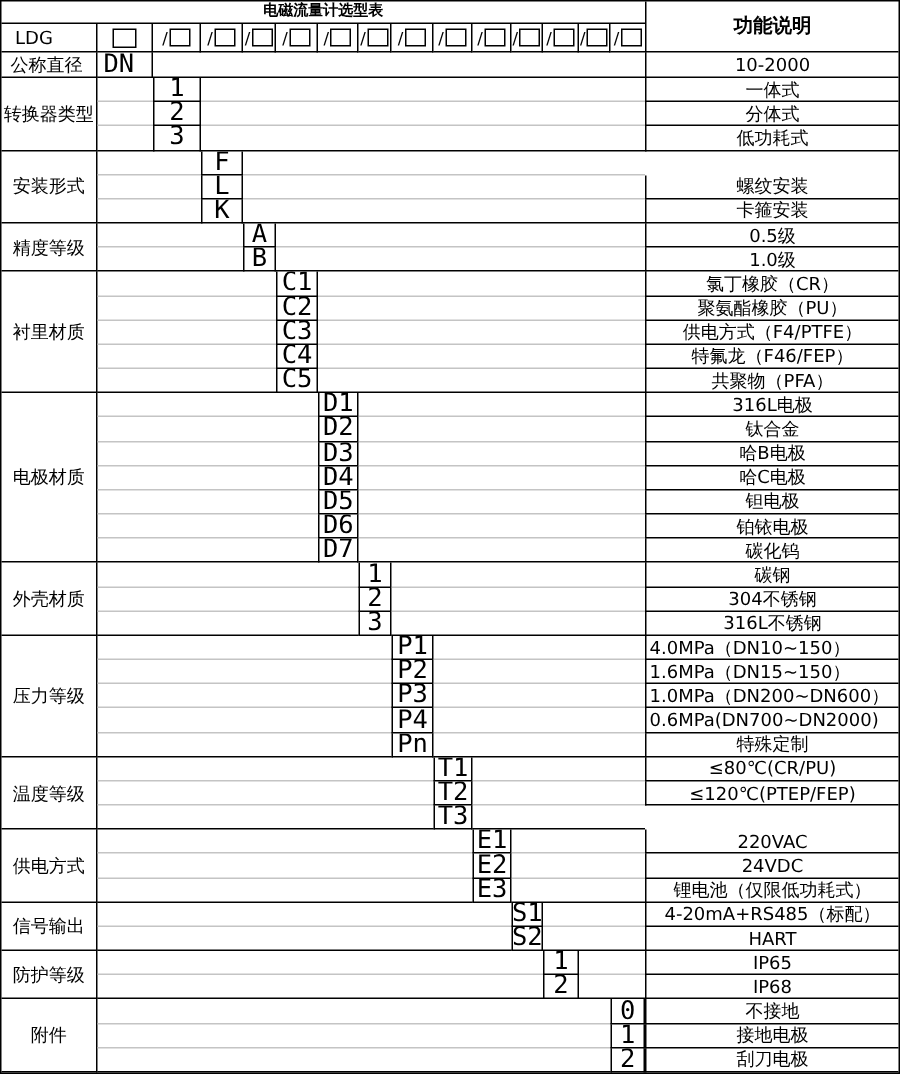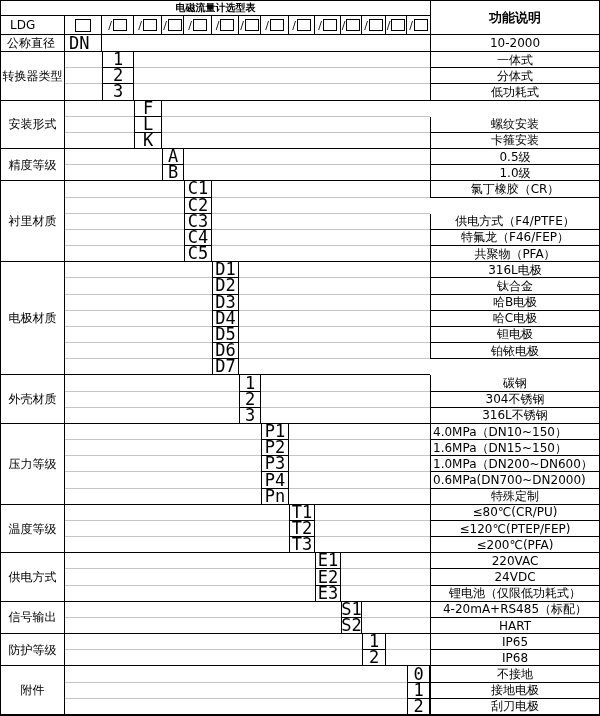--- a/index.html
+++ b/index.html
@@ -139,20 +139,21 @@
     <div class="cell bb" style="grid-area: 11 / 6 / auto / span 10;"></div>
     <div class="cell fn bl bb" style="grid-area: 11 / 16;">1.0级</div>
     <div class="cell cat center br bb" style="grid-area: 12 / 1 / span 5;">衬里材质</div>
     <div class="cell gb" style="grid-area: 12 / 2 / auto / span 4;"></div>
     <div class="cell code bl br bb" style="grid-area: 12 / 6;">C1</div>
     <div class="cell gb" style="grid-area: 12 / 7 / auto / span 9;"></div>
     <div class="cell fn bl bb" style="grid-area: 12 / 16;">氯丁橡胶（CR）</div>
     <div class="cell gb" style="grid-area: 13 / 2 / auto / span 4;"></div>
     <div class="cell code bl br bb" style="grid-area: 13 / 6;">C2</div>
     <div class="cell gb" style="grid-area: 13 / 7 / auto / span 9;"></div>
+    <div class="cell fn bl bb" style="grid-area: 13 / 16;">聚氨酯橡胶（PU）</div>
     <div class="cell gb" style="grid-area: 14 / 2 / auto / span 4;"></div>
     <div class="cell code bl br bb" style="grid-area: 14 / 6;">C3</div>
     <div class="cell gb" style="grid-area: 14 / 7 / auto / span 9;"></div>
     <div class="cell fn bl bb" style="grid-area: 14 / 16;">供电方式（F4/PTFE）</div>
     <div class="cell gb" style="grid-area: 15 / 2 / auto / span 4;"></div>
     <div class="cell code bl br bb" style="grid-area: 15 / 6;">C4</div>
     <div class="cell gb" style="grid-area: 15 / 7 / auto / span 9;"></div>
     <div class="cell fn bl bb" style="grid-area: 15 / 16;">特氟龙（F46/FEP）</div>
     <div class="cell bb" style="grid-area: 16 / 2 / auto / span 4;"></div>
     <div class="cell code bl br bb" style="grid-area: 16 / 6;">C5</div>
@@ -179,20 +180,21 @@
     <div class="cell code bl br bb" style="grid-area: 21 / 7;">D5</div>
     <div class="cell gb" style="grid-area: 21 / 8 / auto / span 8;"></div>
     <div class="cell fn bl bb" style="grid-area: 21 / 16;">钽电极</div>
     <div class="cell gb" style="grid-area: 22 / 2 / auto / span 5;"></div>
     <div class="cell code bl br bb" style="grid-area: 22 / 7;">D6</div>
     <div class="cell gb" style="grid-area: 22 / 8 / auto / span 8;"></div>
     <div class="cell fn bl bb" style="grid-area: 22 / 16;">铂铱电极</div>
     <div class="cell bb" style="grid-area: 23 / 2 / auto / span 5;"></div>
     <div class="cell code bl br bb" style="grid-area: 23 / 7;">D7</div>
     <div class="cell bb" style="grid-area: 23 / 8 / auto / span 8;"></div>
+    <div class="cell fn bl bb" style="grid-area: 23 / 16;">碳化钨</div>
     <div class="cell cat center br bb" style="grid-area: 24 / 1 / span 3;">外壳材质</div>
     <div class="cell gb" style="grid-area: 24 / 2 / auto / span 6;"></div>
     <div class="cell code bl br bb" style="grid-area: 24 / 8;">1</div>
     <div class="cell gb" style="grid-area: 24 / 9 / auto / span 7;"></div>
     <div class="cell fn bl bb" style="grid-area: 24 / 16;">碳钢</div>
     <div class="cell gb" style="grid-area: 25 / 2 / auto / span 6;"></div>
     <div class="cell code bl br bb" style="grid-area: 25 / 8;">2</div>
     <div class="cell gb" style="grid-area: 25 / 9 / auto / span 7;"></div>
     <div class="cell fn bl bb" style="grid-area: 25 / 16;">304不锈钢</div>
     <div class="cell bb" style="grid-area: 26 / 2 / auto / span 6;"></div>
@@ -225,21 +227,20 @@
     <div class="cell code bl br bb" style="grid-area: 32 / 10;">T1</div>
     <div class="cell gb" style="grid-area: 32 / 11 / auto / span 5;"></div>
     <div class="cell fn bl bb" style="grid-area: 32 / 16;">≤80℃(CR/PU)</div>
     <div class="cell gb" style="grid-area: 33 / 2 / auto / span 8;"></div>
     <div class="cell code bl br bb" style="grid-area: 33 / 10;">T2</div>
     <div class="cell gb" style="grid-area: 33 / 11 / auto / span 5;"></div>
     <div class="cell fn bl bb" style="grid-area: 33 / 16;">≤120℃(PTEP/FEP)</div>
     <div class="cell bb" style="grid-area: 34 / 2 / auto / span 8;"></div>
     <div class="cell code bl br bb" style="grid-area: 34 / 10;">T3</div>
     <div class="cell bb" style="grid-area: 34 / 11 / auto / span 5;"></div>
-    <div class="cell fn bl bb" style="grid-area: 34 / 16;">≤200℃(PFA)</div>
     <div class="cell cat center br bb" style="grid-area: 35 / 1 / span 3;">供电方式</div>
     <div class="cell gb" style="grid-area: 35 / 2 / auto / span 9;"></div>
     <div class="cell code bl br bb" style="grid-area: 35 / 11;">E1</div>
     <div class="cell gb" style="grid-area: 35 / 12 / auto / span 4;"></div>
     <div class="cell fn bl bb" style="grid-area: 35 / 16;">220VAC</div>
     <div class="cell gb" style="grid-area: 36 / 2 / auto / span 9;"></div>
     <div class="cell code bl br bb" style="grid-area: 36 / 11;">E2</div>
     <div class="cell gb" style="grid-area: 36 / 12 / auto / span 4;"></div>
     <div class="cell fn bl bb" style="grid-area: 36 / 16;">24VDC</div>
     <div class="cell bb" style="grid-area: 37 / 2 / auto / span 9;"></div>

